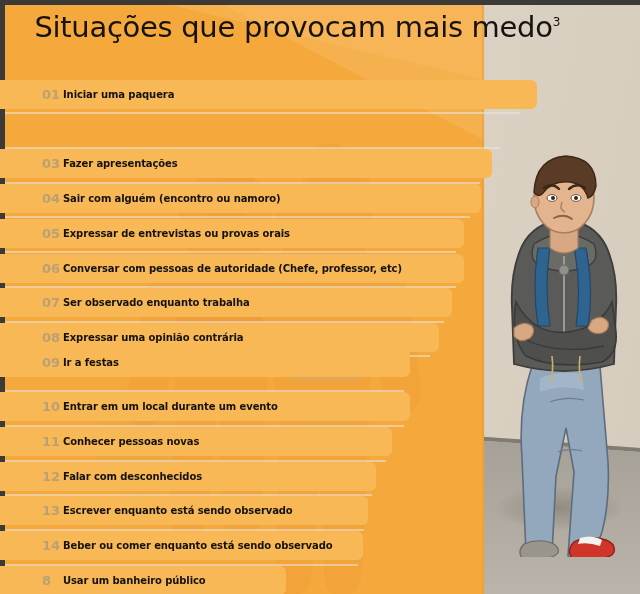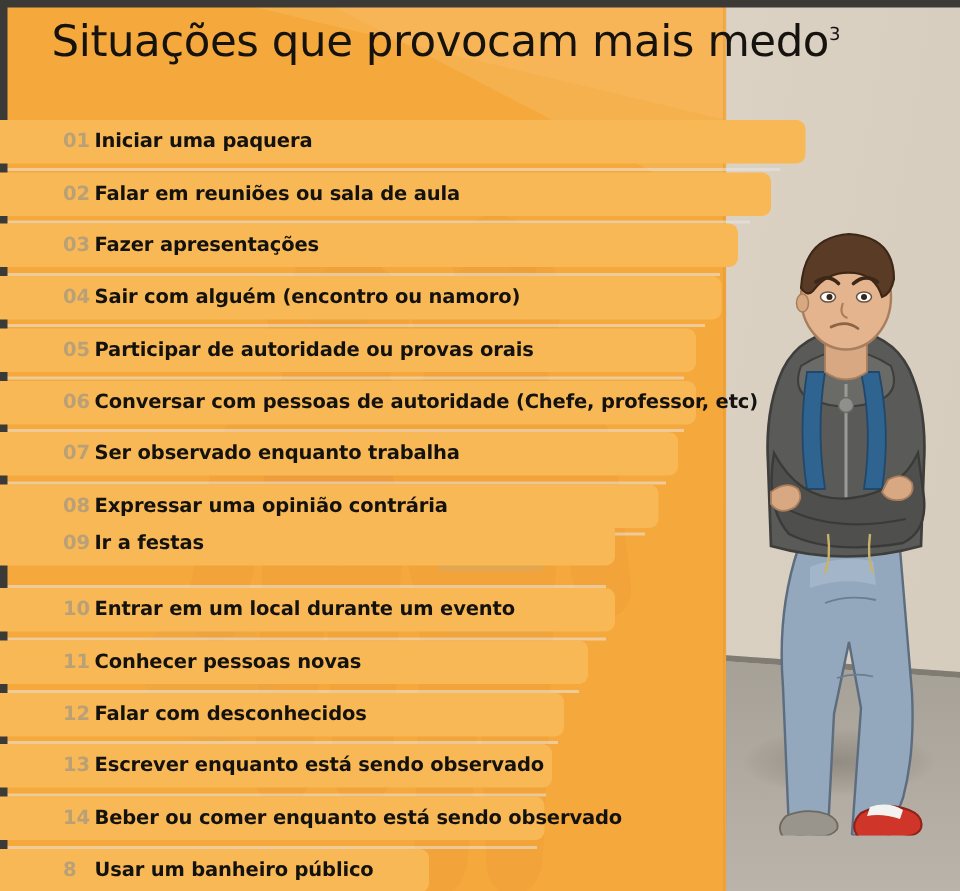--- a/index.html
+++ b/index.html
@@ -65,21 +65,21 @@
     position:absolute;left:42px;display:flex;align-items:center;height:29px;
     white-space:nowrap;
   }
   .num{
     font-family:"DejaVu Sans", sans-serif;
     font-size:13px;font-weight:600;color:#b9a077;
     width:21px;display:inline-block;
   }
   .lbl{
     font-family:"DejaVu Sans", sans-serif;
-    font-size:13px;font-weight:700;color:#14120f;
+    font-size:10px;font-weight:700;color:#14120f;
     letter-spacing:-.1px;
   }
 
   
   .person{position:absolute;left:488px;top:152px;width:152px;height:405px;}
   .person svg{display:block;}
   .shadow{
     position:absolute;left:495px;top:486px;width:128px;height:44px;
     background:radial-gradient(ellipse at 50% 50%, rgba(110,104,94,.45) 0%, rgba(140,134,124,.18) 60%, rgba(160,154,144,0) 72%);
   }
@@ -220,46 +220,39 @@
   </div>
 
   <div class="bars">
       <div class="row" style="top: 80px; height: 29px; width: 640px;">
         <div class="bar" style="width: 537px; top: 0px;"></div>
         <div class="row-text">
           <span class="num">01</span>
           <span class="lbl">Iniciar uma paquera</span>
         </div>
       </div>
-      <div class="row" style="top: 115px; height: 29px; width: 640px;">
-        <div class="bar" style="width: 514px; top: 0px;"></div>
-        <div class="row-text">
-          <span class="num">02</span>
-          <span class="lbl">Falar em reuniões ou sala de aula</span>
-        </div>
-      </div>
       <div class="row" style="top: 149px; height: 29px; width: 640px;">
         <div class="bar" style="width: 492px; top: 0px;"></div>
         <div class="row-text">
           <span class="num">03</span>
           <span class="lbl">Fazer apresentações</span>
         </div>
       </div>
       <div class="row" style="top: 184px; height: 29px; width: 632px;">
         <div class="bar" style="width: 481px; top: 0px;"></div>
         <div class="row-text">
           <span class="num">04</span>
           <span class="lbl">Sair com alguém (encontro ou namoro)</span>
         </div>
       </div>
       <div class="row" style="top: 219px; height: 29px; width: 640px;">
         <div class="bar" style="width: 464px; top: 0px;"></div>
         <div class="row-text">
           <span class="num">05</span>
-          <span class="lbl">Participar de autoridade ou provas orais</span>
+          <span class="lbl">Expressar de entrevistas ou provas orais</span>
         </div>
       </div>
       <div class="row" style="top: 254px; height: 29px; width: 614px;">
         <div class="bar" style="width: 464px; top: 0px;"></div>
         <div class="row-text">
           <span class="num">06</span>
           <span class="lbl">Conversar com pessoas de autoridade (Chefe, professor, etc)</span>
         </div>
       </div>
       <div class="row" style="top: 288px; height: 29px; width: 640px;">

